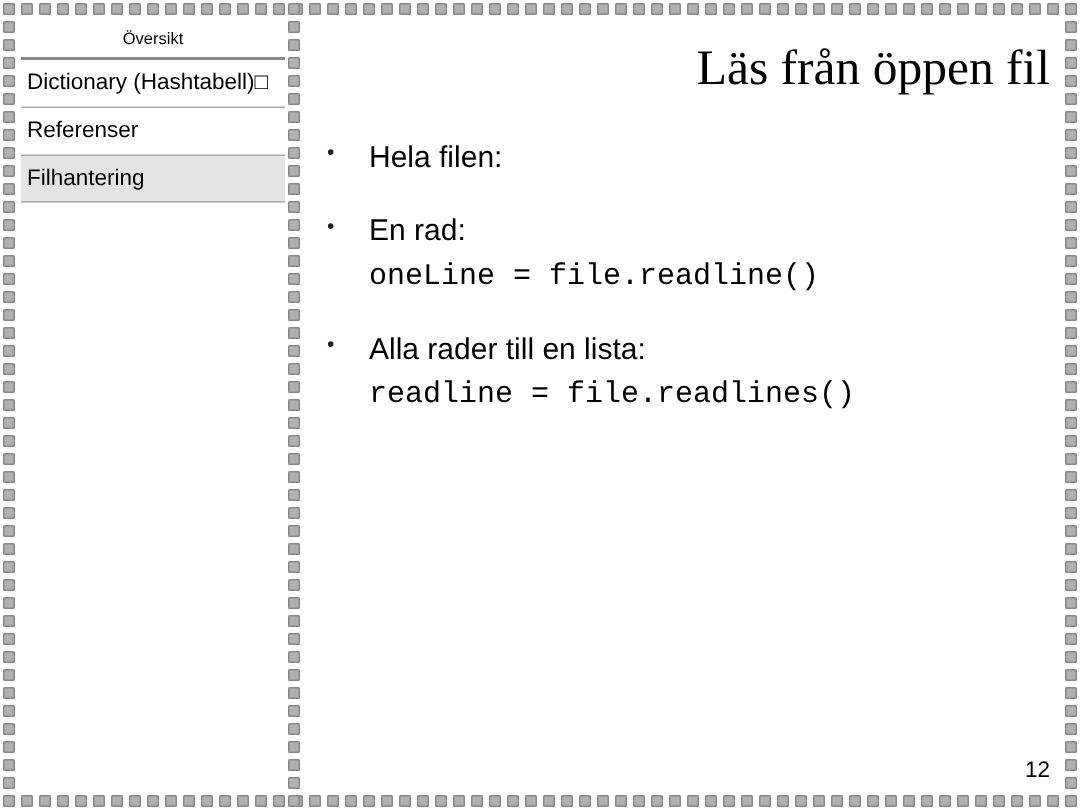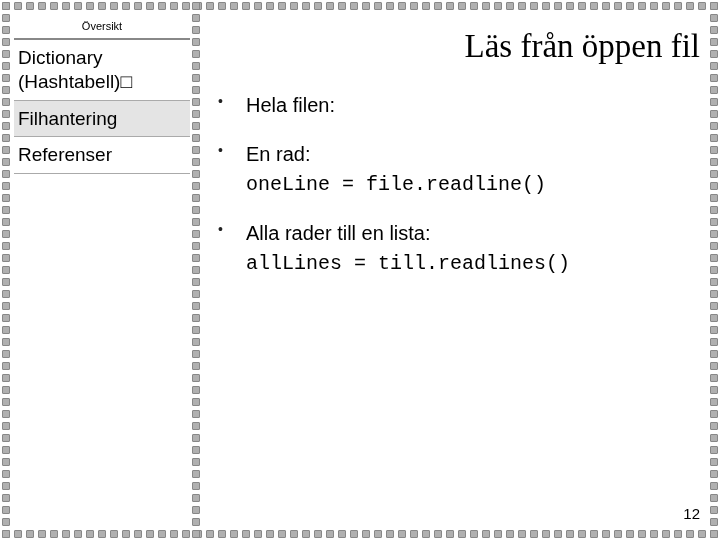--- a/index.html
+++ b/index.html
@@ -56,21 +56,21 @@
     top: 16px;
     width: 176px;
   }
   .side-title {
     font-size: 11px;
     text-align: center;
     padding: 4px 0 6px 0;
     border-bottom: 2px solid #888;
   }
   .side-item {
-    font-size: 19px;
+    font-size: 15px;
     padding: 6px 4px 6px 4px;
     border-bottom: 1px solid #aaa;
     line-height: 1.25;
     text-align: left;
   }
   .side-item.active {
     background: #e4e4e4;
   }
 
   .main {
@@ -383,34 +383,34 @@
     <span></span>
     <span></span>
     <span></span>
     <span></span>
     <span></span>
   </div>
 
 <div class="sidebar">
   <div class="side-title">Översikt</div>
   <div class="side-item">Dictionary (Hashtabell)□</div>
+  <div class="side-item">Referenser</div>
   <div class="side-item active">Filhantering</div>
-  <div class="side-item">Referenser</div>
 </div>
 
 <div class="main">
   <h1>Läs från öppen fil</h1>
   <ul class="bullets">
     <li>
       <span>Hela filen:</span><br>
     </li>
     <li>
       <span>En rad:</span><br>
       <span class="code">oneLine = file.readline()</span>
     </li>
     <li>
       <span>Alla rader till en lista:</span><br>
-      <span class="code">allLines = till.readlines()</span>
+      <span class="code">readline = file.readlines()</span>
     </li>
   </ul>
 </div>
 
 <div class="pagenum">12</div>
 
 </body></html>

